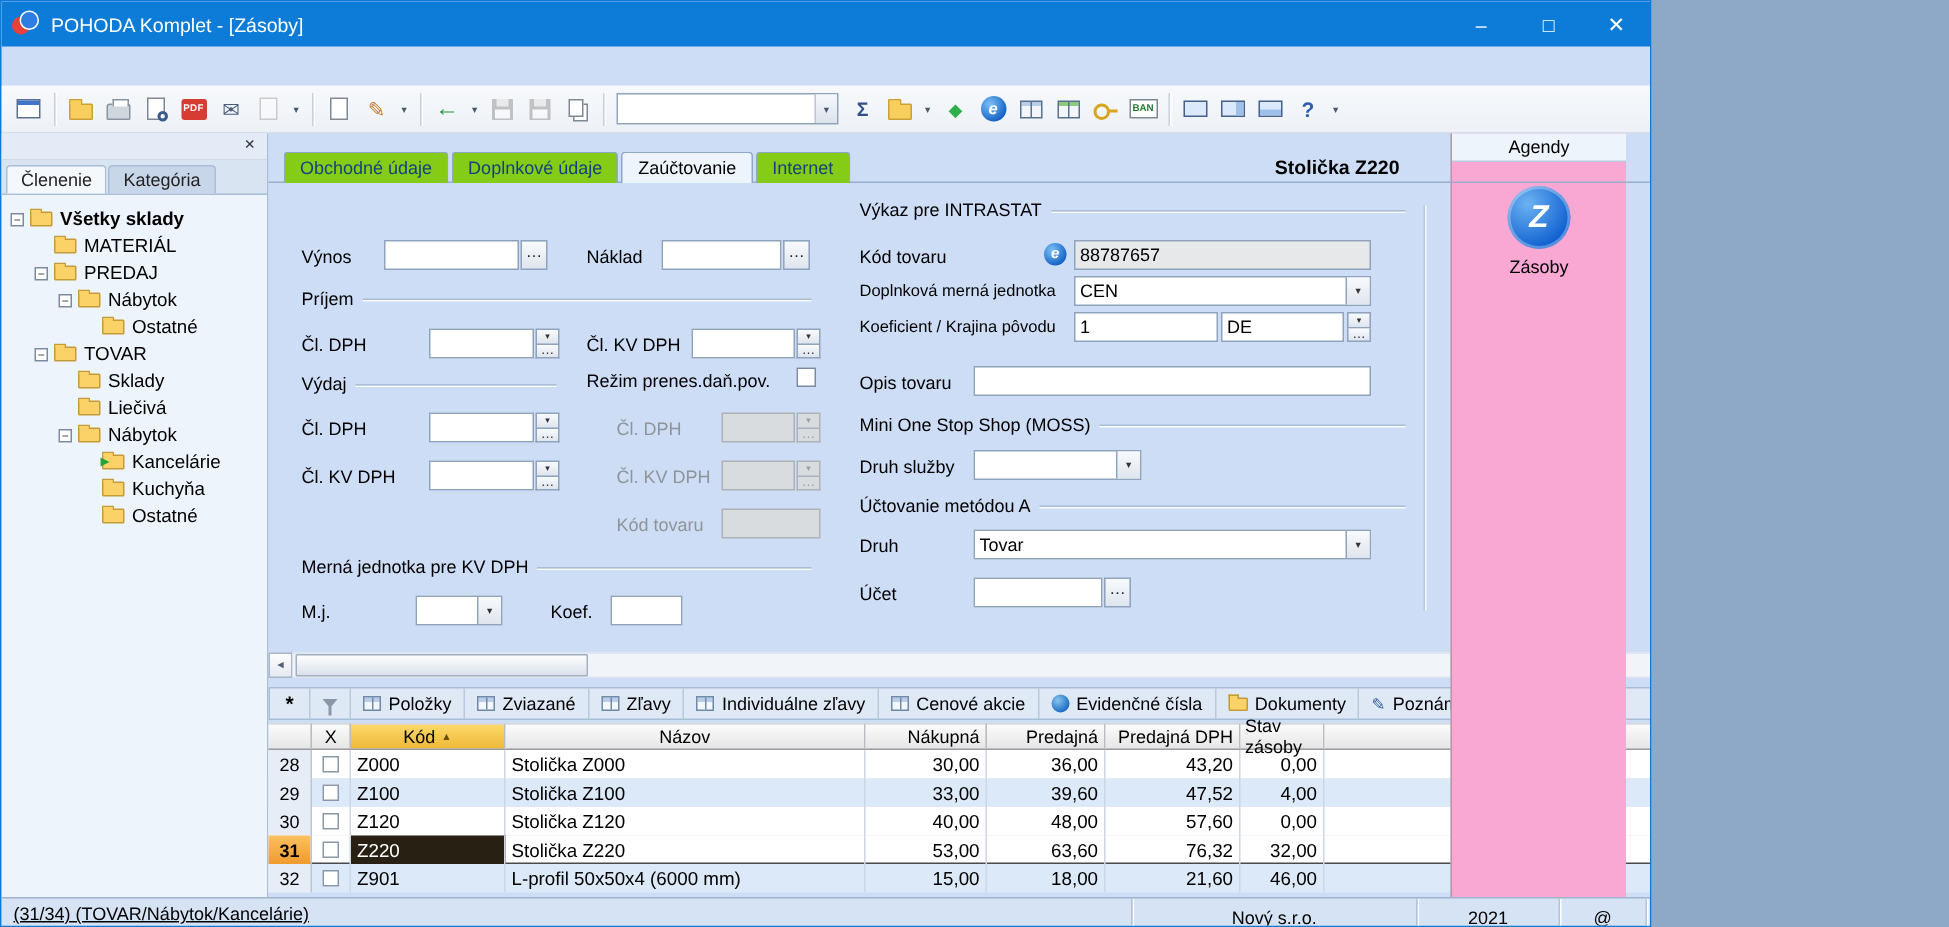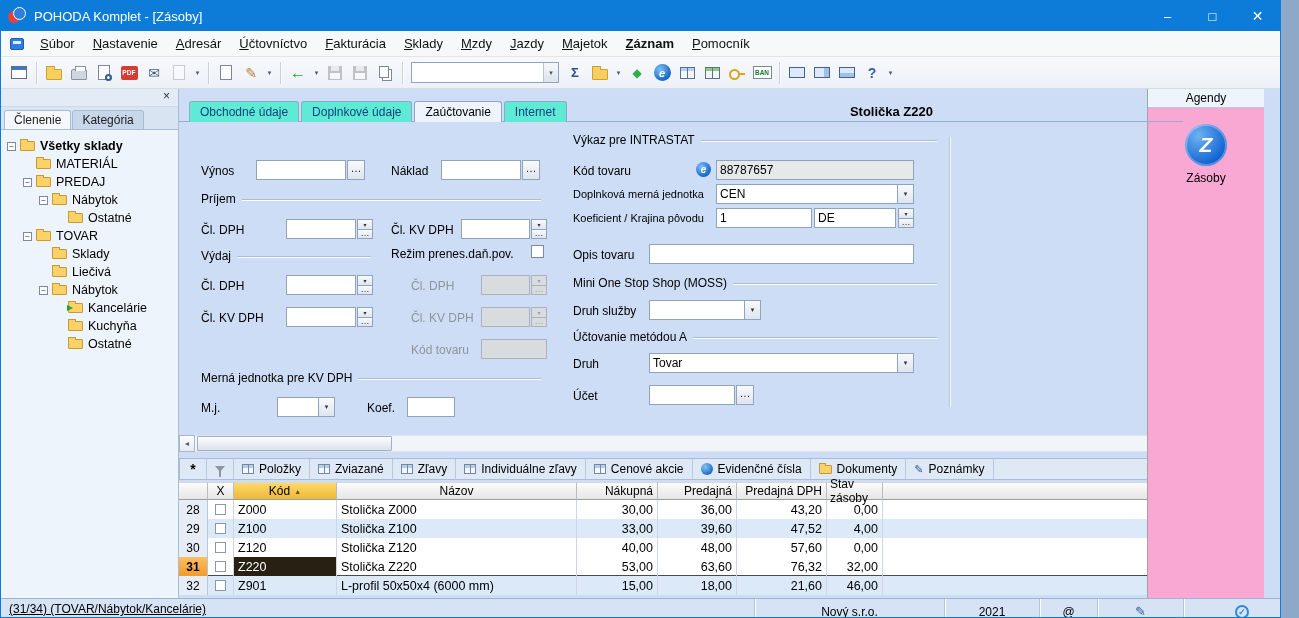--- a/index.html
+++ b/index.html
@@ -1,17 +1,17 @@
 <!DOCTYPE html>
 <html><head>
 <meta charset="utf-8">
 <style>
   * { margin:0; padding:0; box-sizing:border-box; }
   body { font-family:"Liberation Sans", sans-serif; background:#8ea8c8; }
-  .app { position:relative; width:1281px; height:618px; background:#cdddf6; overflow:hidden; border:1px solid #0d7bd8; }
+  .app { position:relative; width:1101px; height:618px; background:#cdddf6; overflow:hidden; border:1px solid #0d7bd8; }
 
   
   .titlebar { position:absolute; left:0; top:0; width:100%; height:30px; background:#0d7cd8; display:flex; align-items:center; color:#fff; font-size:13px; }
   .app-icon { width:18px; height:18px; margin:0 8px 0 7px; position:relative; flex:none; }
   .app-icon::before { content:""; position:absolute; left:0; top:4px; width:12px; height:12px; border-radius:50%; background:#e8413c; }
   .app-icon::after { content:""; position:absolute; right:0; top:0; width:11px; height:11px; border-radius:50%; background:#2e7de0; border:1px solid #fff; }
   .title-text { flex:1; white-space:nowrap; overflow:hidden; }
   .win-btn { width:45px; height:30px; display:flex; align-items:center; justify-content:center; font-size:13px; }
   .win-btn.close { font-size:14px; }
 
@@ -85,21 +85,21 @@
   .agendy { position:absolute; right:16px; top:88px; width:117px; height:509px; background:#f9a8d4; border-left:1px solid #a3a3a3; }
   .ag-header { height:19px; background:#eef4fc; border-bottom:1px solid #b9c9de; display:flex; align-items:center; justify-content:center; font-size:12px; color:#000; }
   .ag-item { margin-top:16px; display:flex; flex-direction:column; align-items:center; gap:5px; }
   .ag-icon { width:42px; height:42px; border-radius:50%; background:radial-gradient(circle at 32% 28%, #6db2f2, #0d5fd0 75%); display:flex; align-items:center; justify-content:center; color:#fff; font-size:21px; font-weight:bold; font-style:italic; box-shadow:inset 0 0 0 2px rgba(255,255,255,.3); }
   .ag-label { font-size:12px; }
 
   
   .content { position:absolute; left:178px; top:88px; width:1004px; height:509px; background:#cdddf6; }
   .form-area { position:absolute; left:0; top:0; width:1004px; height:346px; }
   .form-tabs { position:absolute; left:10px; top:12px; display:flex; z-index:2; }
-  .ftab { height:21px; display:flex; align-items:center; padding:0 10px; font-size:12px; color:#14427f; background:#5eead4; border:1px solid #8fa8c8; border-bottom:none; border-radius:3px 3px 0 0; margin-right:2px; }
+  .ftab { height:21px; display:flex; align-items:center; padding:0 10px; font-size:12px; color:#14427f; background:#84cc16; border:1px solid #8fa8c8; border-bottom:none; border-radius:3px 3px 0 0; margin-right:2px; }
   .ftab.active { background:#eef4fc; color:#000; z-index:3; }
   .tabline { position:absolute; left:0; right:0; top:32px; border-top:1px solid #98aecd; z-index:1; }
   .record-title { position:absolute; right:250px; top:15px; font-weight:bold; font-size:13px; color:#000; }
 
   .fsection { position:absolute; display:flex; align-items:center; z-index:1; }
   .sec-t { font-size:12px; color:#000; white-space:nowrap; }
   .sec-line { flex:1; height:1px; background:#a9bcd8; box-shadow:0 1px 0 rgba(255,255,255,.9); margin-left:6px; }
   .flabel { position:absolute; font-size:12px; color:#000; white-space:nowrap; }
   .flabel.tight { font-size:11px; }
   .flabel.dis { color:#8f9499; }
@@ -181,34 +181,20 @@
 <div class="app">
 
   <div class="titlebar">
     <span class="app-icon"></span>
     <span class="title-text">POHODA Komplet - [Zásoby]</span>
     <span class="win-btn">–</span>
     <span class="win-btn">□</span>
     <span class="win-btn close">✕</span>
   </div>
 
-  <div class="menubar">
-    <span class="child-icon"></span>
-    <span class="menu-item">Súbor</span>
-    <span class="menu-item">Nastavenie</span>
-    <span class="menu-item">Adresár</span>
-    <span class="menu-item">Účtovníctvo</span>
-    <span class="menu-item">Fakturácia</span>
-    <span class="menu-item">Sklady</span>
-    <span class="menu-item">Mzdy</span>
-    <span class="menu-item">Jazdy</span>
-    <span class="menu-item">Majetok</span>
-    <span class="menu-item bold">Záznam</span>
-    <span class="menu-item">Pomocník</span>
-  </div>
 
   <div class="toolbar">
     <span class="tico">
         <span class="i-window"></span>
       </span>
     <span class="tsep"></span>
     <span class="tico">
         <span class="i-folder"></span>
       </span>
     <span class="tico">

